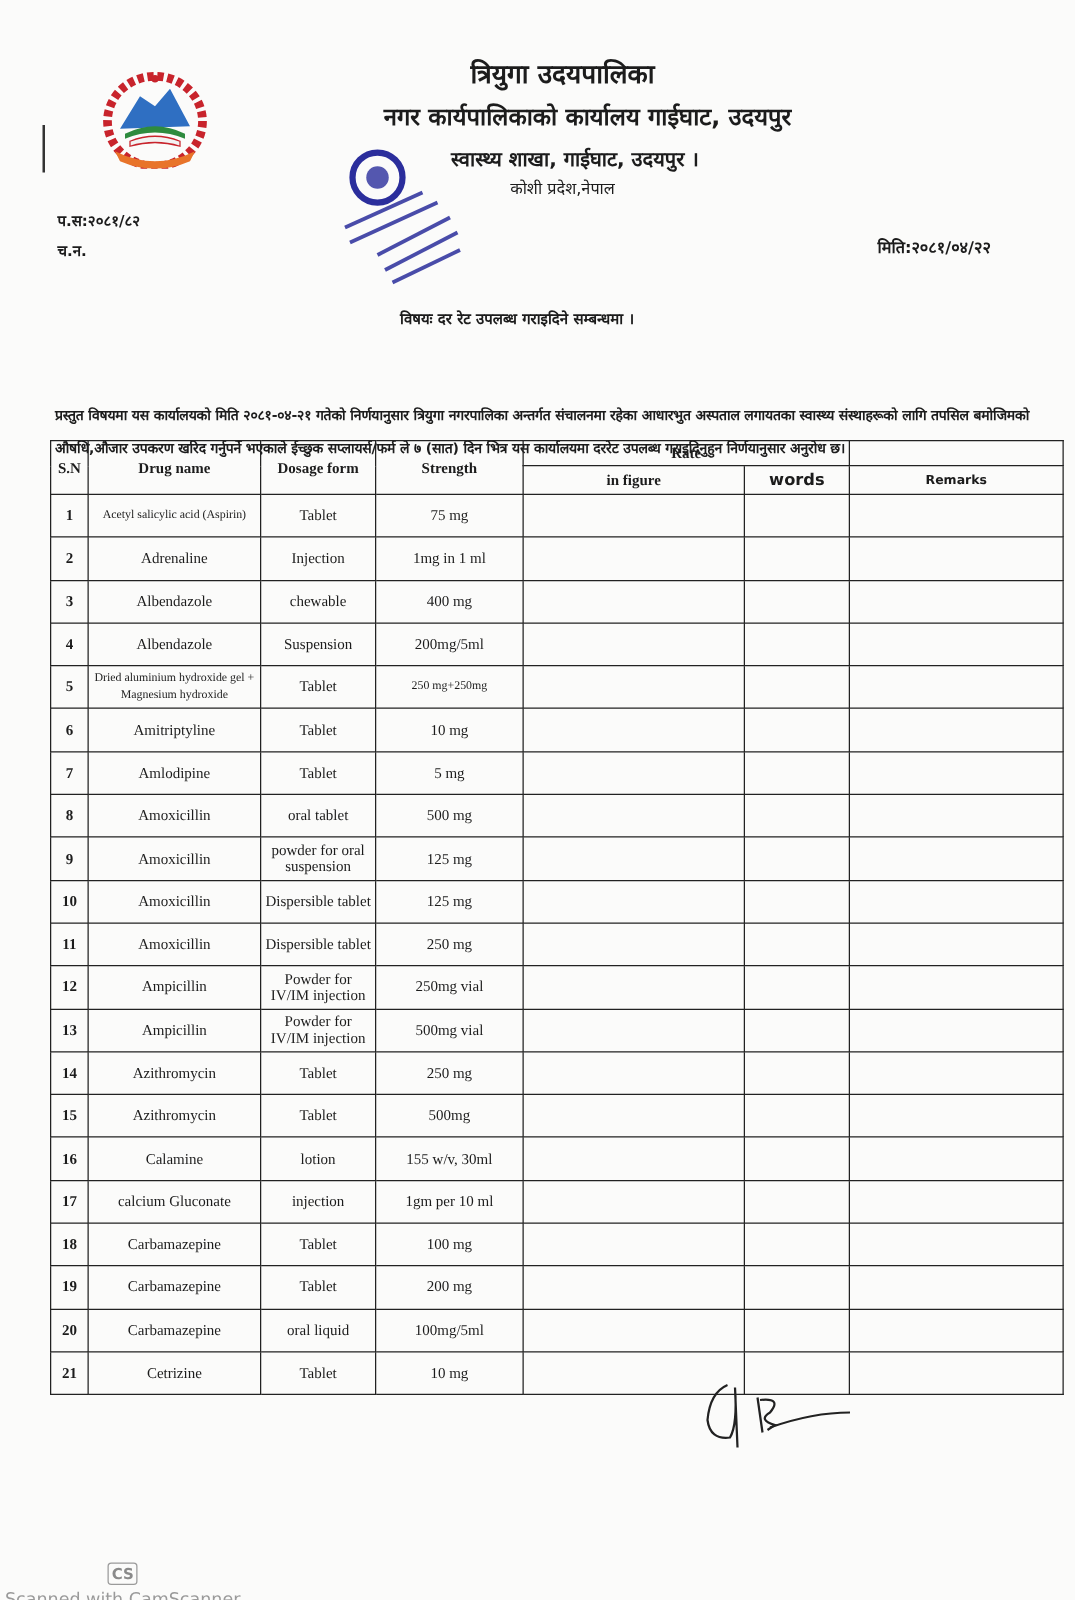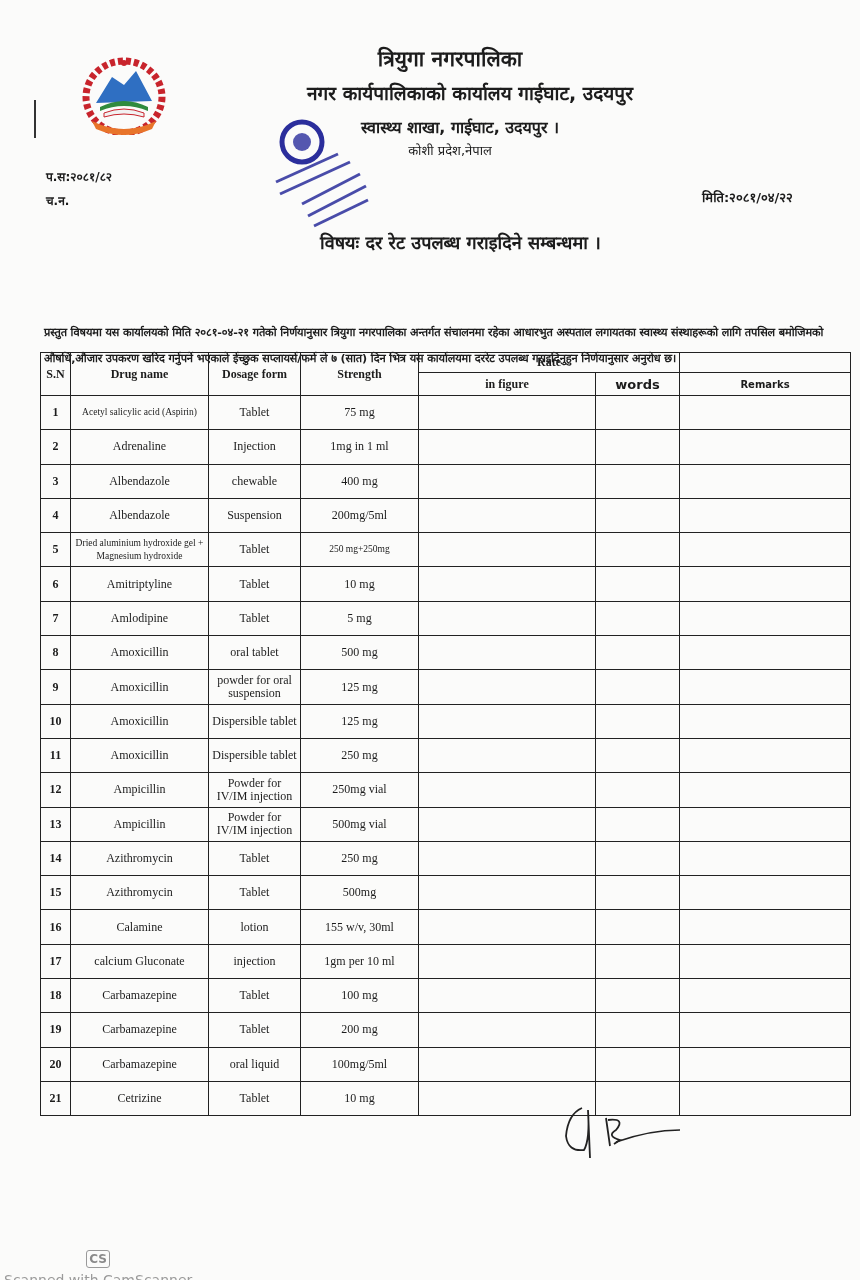--- a/index.html
+++ b/index.html
@@ -14,21 +14,21 @@
   .margin-mark { left:34px; top:100px; width:2px; height:38px; background:#333; }
   .hdr { left:0; width:860px; text-align:center; font-family:"DejaVu Sans", sans-serif; }
   .h1 { top:44px; left:200px; width:500px; font-size:21px; font-weight:600; }
   .h2 { top:80px; left:200px; width:540px; font-size:19px; font-weight:600; }
   .h3 { top:116px; left:330px; width:260px; font-size:16px; font-weight:600; }
   .h4 { top:141px; left:340px; width:220px; font-size:13px; font-weight:400; }
   .stamp { left:268px; top:112px; width:120px; height:120px; }
   .ref { left:46px; top:168px; font-size:12px; font-family:"DejaVu Sans", sans-serif; font-weight:600; }
   .chn { left:46px; top:192px; font-size:12px; font-family:"DejaVu Sans", sans-serif; font-weight:600; }
   .date { left:702px; top:188px; font-size:13px; font-family:"DejaVu Sans", sans-serif;font-weight:bold; }
-  .subject { left:320px; top:230px; font-size:18px; font-family:"DejaVu Sans", sans-serif; font-weight:600; }
+  .subject { left:320px; top:246px; font-size:12px; font-family:"DejaVu Sans", sans-serif; font-weight:600; }
   .body-text {
     left:44px; top:272px; width:800px;
     font-family:"DejaVu Sans", sans-serif; font-size:11.2px; font-weight:600;
     line-height:26px; letter-spacing:-0.15px;margin-top:48px;
   }
   table.rates {
     position:absolute; left:40px; top:352px; width:810px;
     border-collapse:collapse; table-layout:fixed;
     font-family:"Liberation Serif", serif; font-size:12px;
   }
@@ -61,21 +61,21 @@
   <svg width="84" height="80" viewBox="0 0 84 80">
     <ellipse cx="42" cy="42" rx="38" ry="36" fill="none" stroke="#c8242c" stroke-width="7" stroke-dasharray="5 3"></ellipse>
     <path d="M14 48 L30 22 L42 30 L54 16 L70 46 Z" fill="#2f6fc2"></path>
     <path d="M18 52 Q42 40 66 52 L66 56 Q42 46 18 56 Z" fill="#2e8b3e"></path>
     <path d="M22 58 Q42 50 62 58 L62 62 Q42 56 22 62 Z" fill="#f2f2f2" stroke="#c8242c" stroke-width="1"></path>
     <path d="M10 66 Q42 82 74 66 L70 74 Q42 86 14 74 Z" fill="#e8742a"></path>
     <circle cx="42" cy="8" r="3" fill="#c8242c"></circle>
   </svg>
 </div>
 
-<div class="abs hdr h1">त्रियुगा नगरपालिका</div>
+<div class="abs hdr h1">त्रियुगा उदयपालिका</div>
 <div class="abs hdr h2">नगर कार्यपालिकाको कार्यालय गाईघाट, उदयपुर</div>
 <div class="abs hdr h3">स्वास्थ्य शाखा, गाईघाट, उदयपुर ।</div>
 <div class="abs hdr h4">कोशी प्रदेश,नेपाल</div>
 
 <div class="abs stamp">
   <svg width="120" height="120" viewBox="0 0 120 120">
     <circle cx="34" cy="30" r="20" fill="none" stroke="#2b2e9c" stroke-width="5"></circle>
     <circle cx="34" cy="30" r="9" fill="#2b2e9c" opacity="0.8"></circle>
     <g stroke="#2b2e9c" stroke-width="3" opacity="0.85">
       <line x1="8" y1="70" x2="70" y2="42"></line>

